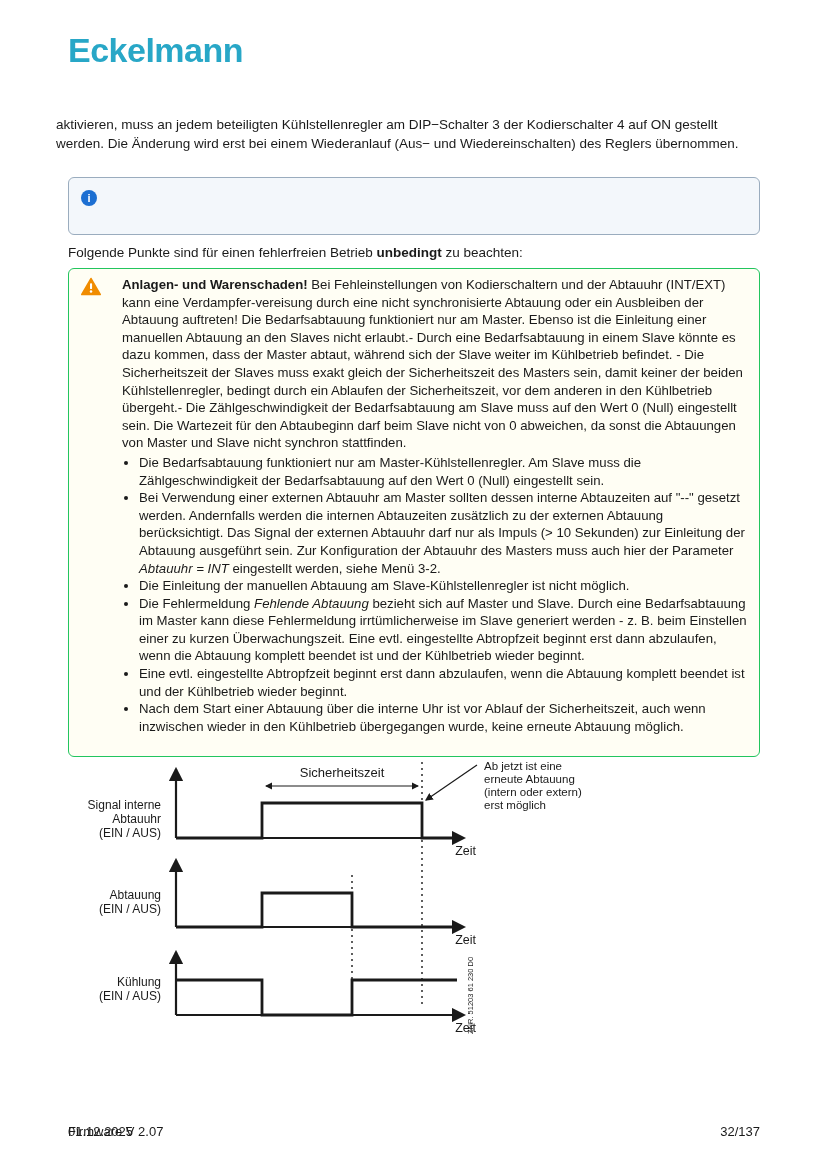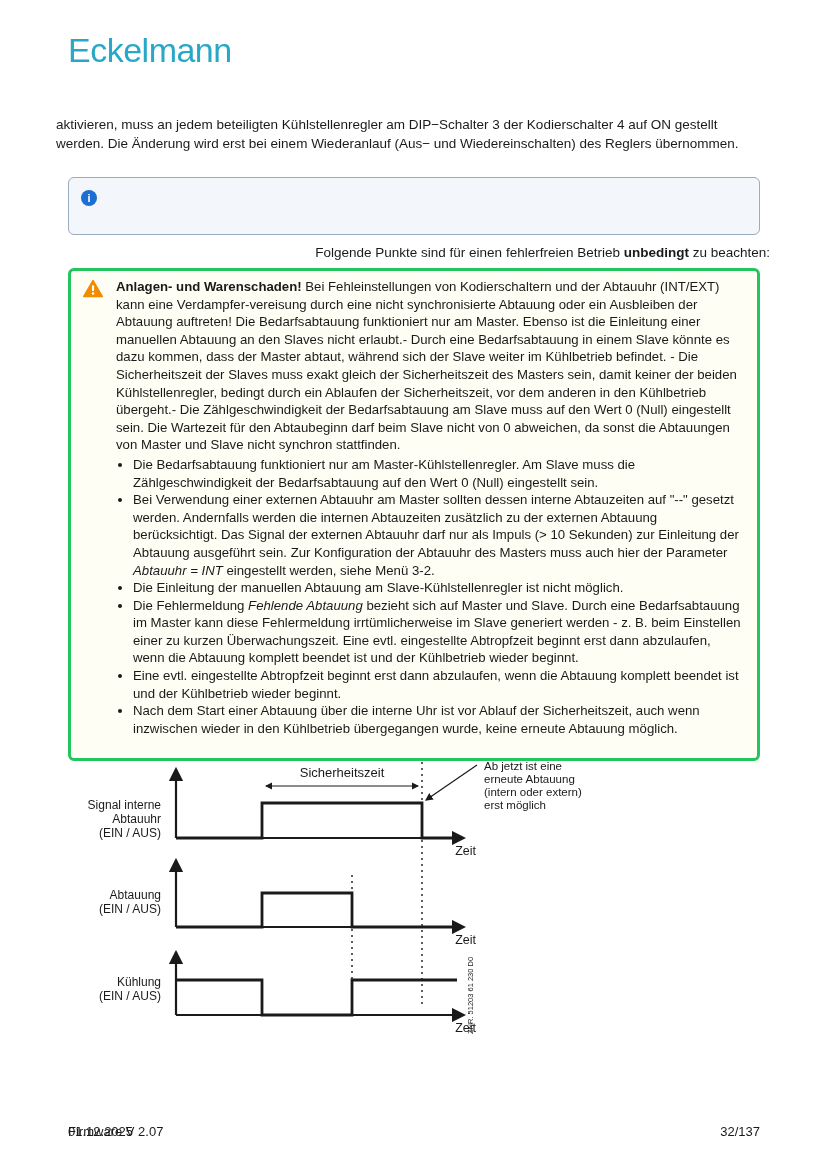--- a/index.html
+++ b/index.html
@@ -4,43 +4,43 @@
 <style>
   * { margin:0; padding:0; box-sizing:border-box; }
   html,body { background:#ffffff; }
   body {
     width:827px; height:1169px; position:relative;
     font-family:"Liberation Sans", sans-serif;
     color:#1a1a1a; overflow:hidden;
   }
   
   .logo { position:absolute; left:68px; top:34px; }
-  .logo-line1 { font-size:34px; font-weight:normal; color:#28A7C7; letter-spacing:-0.5px; line-height:32px; }
+  .logo-line1 { font-size:34px; font-weight:bold; color:#28A7C7; letter-spacing:-0.5px; line-height:32px; }
   .logo-line2 { display:flex; align-items:center; gap:10px; }
   .logo-line2 .word { font-size:34px; font-weight:bold; color:#35352C; letter-spacing:-0.5px; line-height:32px; }
   
   .para1 { position:absolute; left:56px; top:116px; width:702px; font-size:13.5px; line-height:18.5px; }
-  .points-line { position:absolute; left:68px; top:245px; width:702px; font-size:13.5px;text-align:right; }
+  .points-line { position:absolute; left:68px; top:245px; width:702px; font-size:13.5px; }
   
   .infobox {
     position:absolute; left:68px; top:177px; width:692px; min-height:58px;
     background:#F3F7FB; border:1px solid #9AACBE; border-radius:6px;
     padding:11px 36px 10px 12px; display:flex; gap:11px; align-items:flex-start;
   }
   .info-icon {
     flex:0 0 auto; width:16px; height:16px; border-radius:50%;
     background:#1C6FD2; color:#fff; font-weight:bold; font-size:11px;
     display:flex; align-items:center; justify-content:center; margin-top:1px;
   }
   .infobox .txt { font-size:13.4px; line-height:18px; max-width:640px; }
   
   .warnbox {
     position:absolute; left:68px; top:268px; width:692px;
-    background:#FFFEF4; border:3px solid #22c55e; border-radius:6px;
-    padding:7px 12px 9px 12px; display:flex; gap:13px; align-items:flex-start;
+    background:#FFFEF4; border:1px solid #22c55e; border-radius:6px;
+    padding:7px 12px 9px 12px; display:flex; gap:21px; align-items:flex-start;
   }
   .warn-icon { flex:0 0 auto; width:20px; height:19px; margin-top:1px; }
   .warnbox .content { width:634px; font-size:13.2px; line-height:17.6px; }
   .warnbox ul { margin:2px 0 12px 0; padding-left:17px; }
   .warnbox li { margin:0; }
   
   .diagram { position:absolute; left:60px; top:756px; }
   .diagram text { font-family:"Liberation Sans", sans-serif; fill:#1a1a1a; }
   
   .footer {

